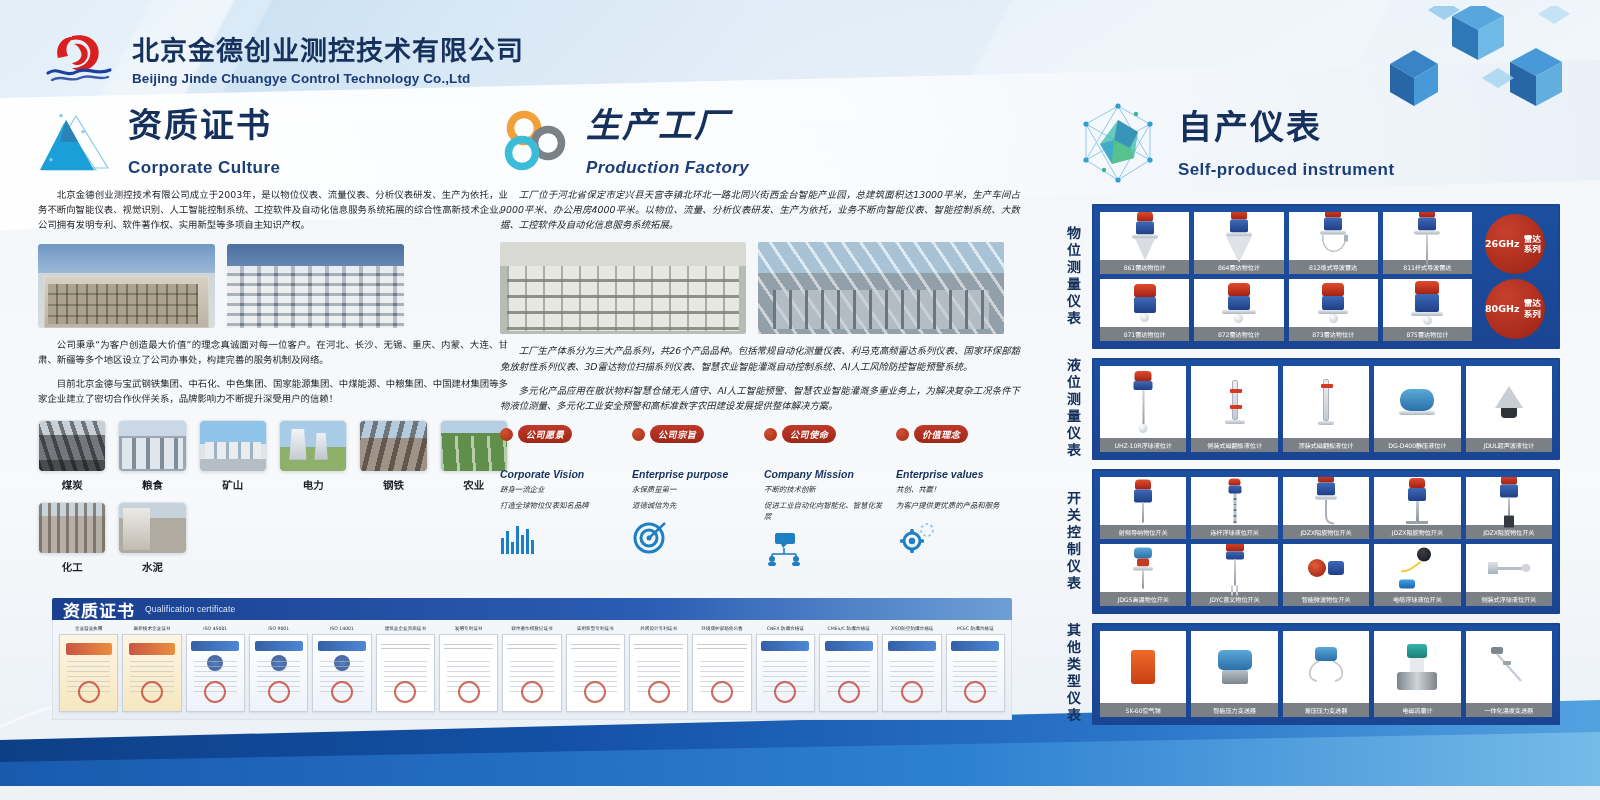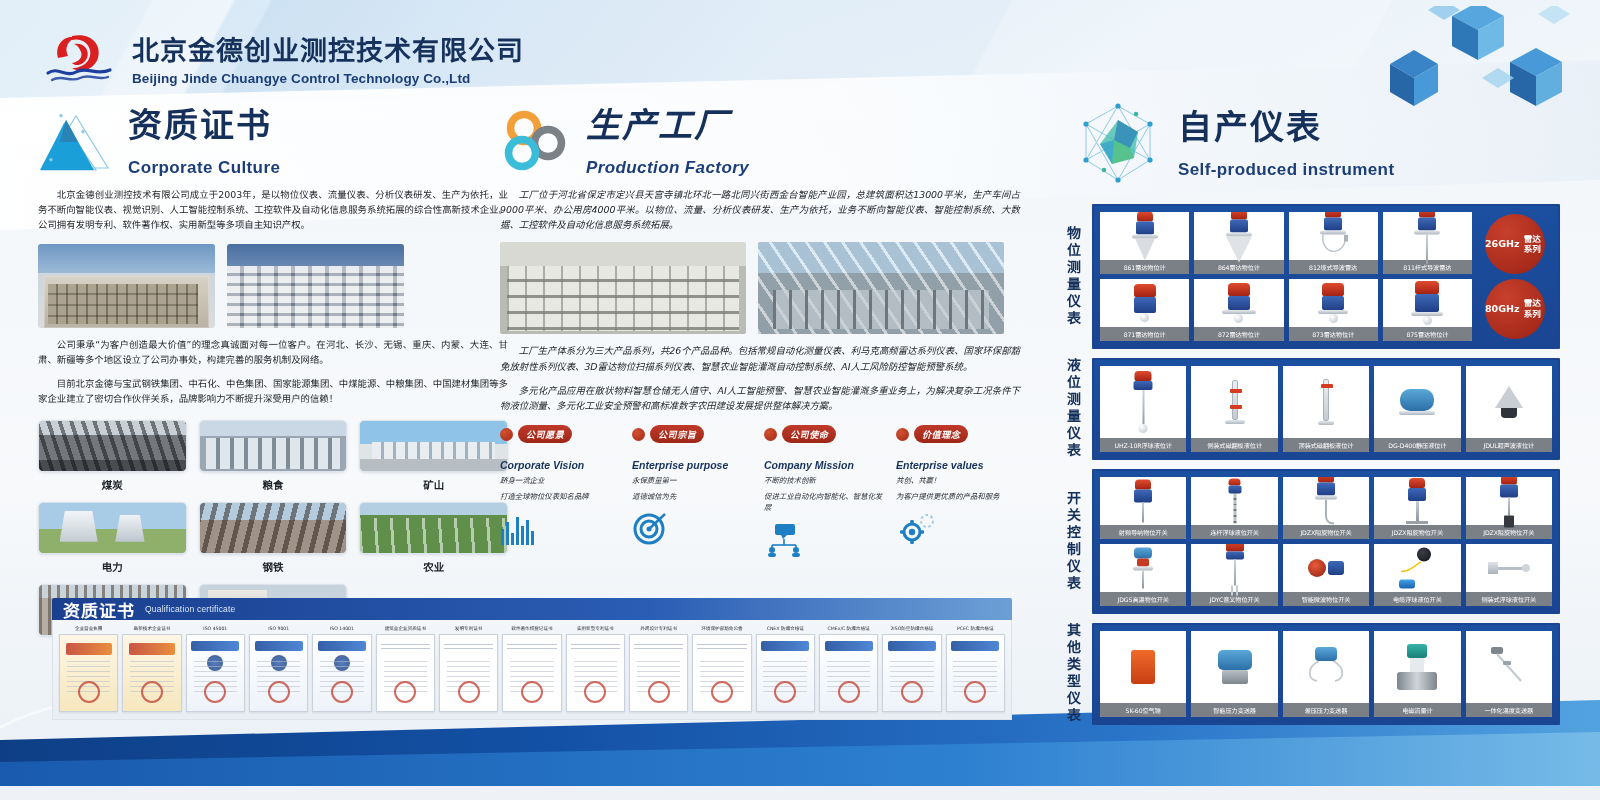--- a/index.html
+++ b/index.html
@@ -119,21 +119,21 @@
   .bldg-b { width: 177px; height: 84px; background:
       linear-gradient(180deg,#4a6fa0 0%, #7795bd 40%, #b9c3cd 41%, #cfd5da 100%); }
   .bldg-b::after{content:"";position:absolute;left:0;bottom:0;width:100%;height:62px;
       background: repeating-linear-gradient(90deg, #e4e6e8 0 13px, #7e8895 13px 17px);
       opacity:.92;}
   .bldg-b::before{content:"";position:absolute;left:0;bottom:0;width:100%;height:62px;
       background: repeating-linear-gradient(180deg, rgba(255,255,255,.75) 0 7px, rgba(90,105,125,.75) 7px 10px);
       z-index:2; opacity:.55;}
 
   
-  .ind-grid { display:grid; grid-template-columns: repeat(3, 1fr); gap: 10px 12px; margin-top: 13px; }
+  .ind-grid { display:grid; grid-template-columns: repeat(6, 1fr); gap: 10px 12px; margin-top: 13px; }
   .ind-cell { text-align:center; }
   .ind-img {
     width: 100%; height: 52px; border-radius: 5px; border: 1px solid #dde3ea;
     background: #fff; box-shadow: 0 1px 3px rgba(20,40,80,.12); overflow:hidden; position:relative;
   }
   .ind-label { font-size: 10.5px; color: #1d2228; font-weight: bold; margin-top: 5px;
     font-family:"DejaVu Sans","Liberation Sans",sans-serif; }
 
   .im-coal   { background: linear-gradient(180deg,#cfd7de 0 28%,#6c6f73 28% 78%,#3b3d40 78% 100%); }
   .im-coal::after{content:"";position:absolute;inset:0;
@@ -202,21 +202,21 @@
   .vals { display:flex; gap: 8px; margin-top: 12px; }
   .val { flex:1 1 0; }
   .val-top { display:flex; align-items:center; gap: 5px; }
   .val-dot { width: 13px; height: 13px; border-radius:50%;
       background: radial-gradient(circle at 34% 30%, #d1502f, #a52a17); flex:none;}
   .val-pill {
       background: linear-gradient(180deg,#c0392b,#9e2717); color:#fff;
       font-size: 9px; font-weight:bold; padding: 2.5px 8px; border-radius: 10px; letter-spacing:.6px;
       font-family:"DejaVu Sans","Liberation Sans",sans-serif;
   }
-  .val-en { font-size: 10.5px; font-weight: bold; color:#16325c; margin-top: 16px; }
+  .val-en { font-size: 10.5px; font-weight: bold; color:#16325c; margin-top: 25px; }
   .val-cn { font-size: 7.4px; color:#2b3036; line-height:1.55; margin-top: 4px;
       font-family:"DejaVu Sans","Liberation Sans",sans-serif;}
   .val-icon { margin-top: 9px; height: 34px; display:flex; align-items:flex-end; }
 
   
   .fac-row { display:flex; gap: 12px; margin-top: 10px; }
   .fac { width: 246px; height: 92px; border-radius:2px; position:relative; overflow:hidden; }
   .fac-1 { background: linear-gradient(180deg,#d7d9d2 0 26%,#b9bcb4 26% 100%); }
   .fac-1::after{content:"";position:absolute;left:3%;top:26%;right:3%;bottom:4%;
     background: repeating-linear-gradient(180deg,#e7e8e2 0 13px,#8f9289 13px 16px);}

